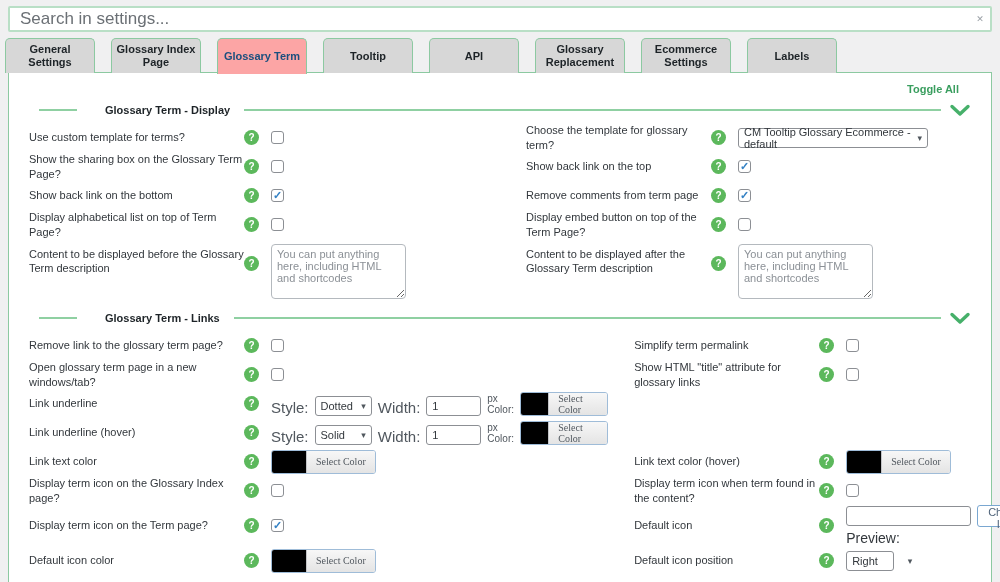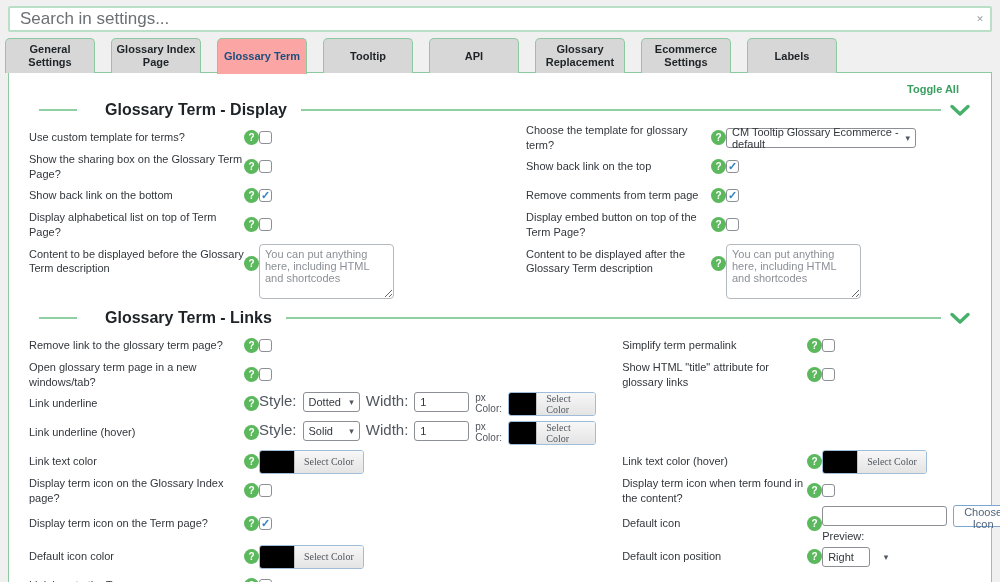--- a/index.html
+++ b/index.html
@@ -26,34 +26,34 @@
 
   
   .panel { position:absolute; left:8px; top:72px; width:984px; height:520px;
     background:#fff; border:1px solid #8cc9a1; padding:6px 14px 0 14px; }
 
   .toggle-row { display:flex; justify-content:flex-end; padding:4px 18px 0 0; }
   .toggle-all { font-size:11px; font-weight:bold; color:#3a9e5f; cursor:pointer; }
 
   .sec-head { display:flex; align-items:center; height:26px; margin-top:2px; }
   .sec-dash { width:38px; height:2px; background:#8fd0a2; margin-left:16px; flex:0 0 auto; }
-  .sec-title { font-size:16px; font-weight:bold; color:#1d2327; margin:0 14px 0 28px;
+  .sec-title { font-size:11px; font-weight:bold; color:#1d2327; margin:0 14px 0 28px;
     white-space:nowrap; }
   .sec-line { flex:1; height:2px; background:#8fd0a2; }
   .sec-chev { margin:0 6px 0 8px; flex:0 0 auto; cursor:pointer; display:flex; align-items:center; }
 
   .grid { display:grid; grid-template-columns:1fr 1fr; }
   .cell { display:flex; align-items:center; min-height:29px; padding-left:6px; }
   .cell.r { padding-left:26px; }
   .cell .lbl { width:215px; flex:0 0 auto; font-size:11px; color:#32373c; line-height:1.3; }
   .cell.r .lbl { width:185px; }
   .cell .help { flex:0 0 auto; width:15px; height:15px; border-radius:50%; background:#5cb85c;
     color:#fff; font-size:10px; font-weight:bold; display:flex; align-items:center;
     justify-content:center; cursor:pointer; }
-  .ctrl { margin-left:0; display:flex; align-items:flex-start; gap:6px; }
+  .ctrl { margin-left:12px; display:flex; align-items:flex-end; gap:6px; }
 
   .cell.ta { align-items:flex-start; padding-top:5px; min-height:64px; }
   .cell.ta .lbl { padding-top:3px; }
   .cell.ta .help { margin-top:12px; }
   textarea { width:135px; height:55px; border:1px solid #b4b9be; border-radius:4px;
     font-family:"Liberation Sans", sans-serif; font-size:11px; color:#555; padding:3px 5px;
     resize:both; outline:none; }
   textarea::placeholder { color:#8b9096; }
 
   .cb { width:13px; height:13px; border:1px solid #8c8f94; border-radius:3px; background:#fff;
@@ -79,21 +79,21 @@
     overflow:hidden; cursor:pointer; background:#fff; }
   .swatch { width:34px; height:100%; background:#000; }
   .color-btn { display:flex; align-items:center; padding:0 9px; font-size:10px; color:#50575e;
     background:linear-gradient(#f7f7f7,#e4e4e4); border-left:1px solid #c3c4c7;font-family:Liberation Serif, serif; }
 
   .icon-input { width:125px; height:20px; border:1px solid #8c8f94; border-radius:3px;
     outline:none; font-size:11px; padding:0 5px; font-family:"Liberation Sans", sans-serif; }
   .choose-btn { height:22px; padding:0 10px; font-size:11px; color:#50647a;
     background:#fff; border:1px solid #7aa7d1; border-radius:3px; cursor:pointer;
     font-family:"Liberation Sans", sans-serif; }
-  .preview-lbl { font-size:11px; color:#32373c; margin-top:3px; }
+  .preview-lbl { font-size:14px; color:#32373c; margin-top:3px; }
   .colstack { display:flex; flex-direction:column; align-items:flex-start; }
 </style>
 </head>
 <body>
 
 <div class="page">
 
   <div class="searchbar">
     <input type="text" placeholder="Search in settings..." style="">
     <span class="search-clear">✕</span>

